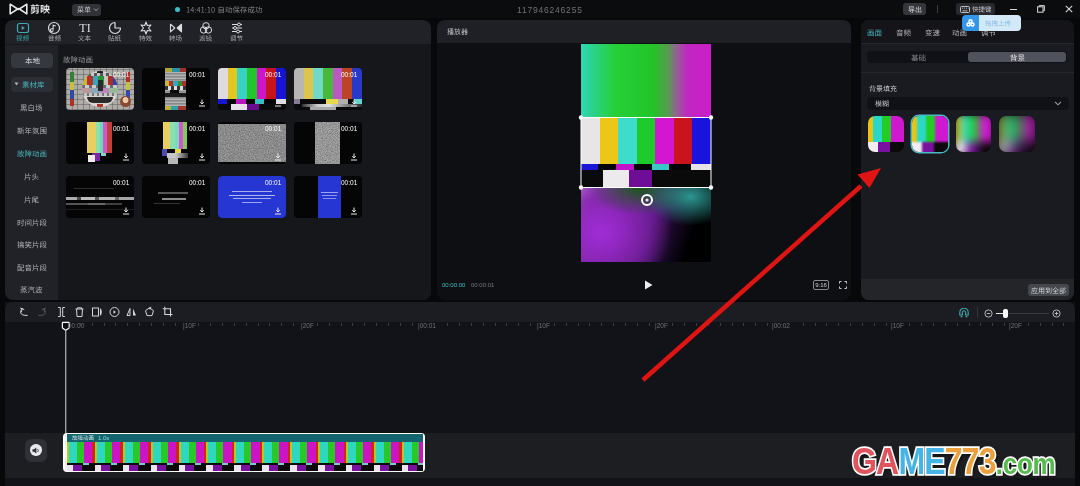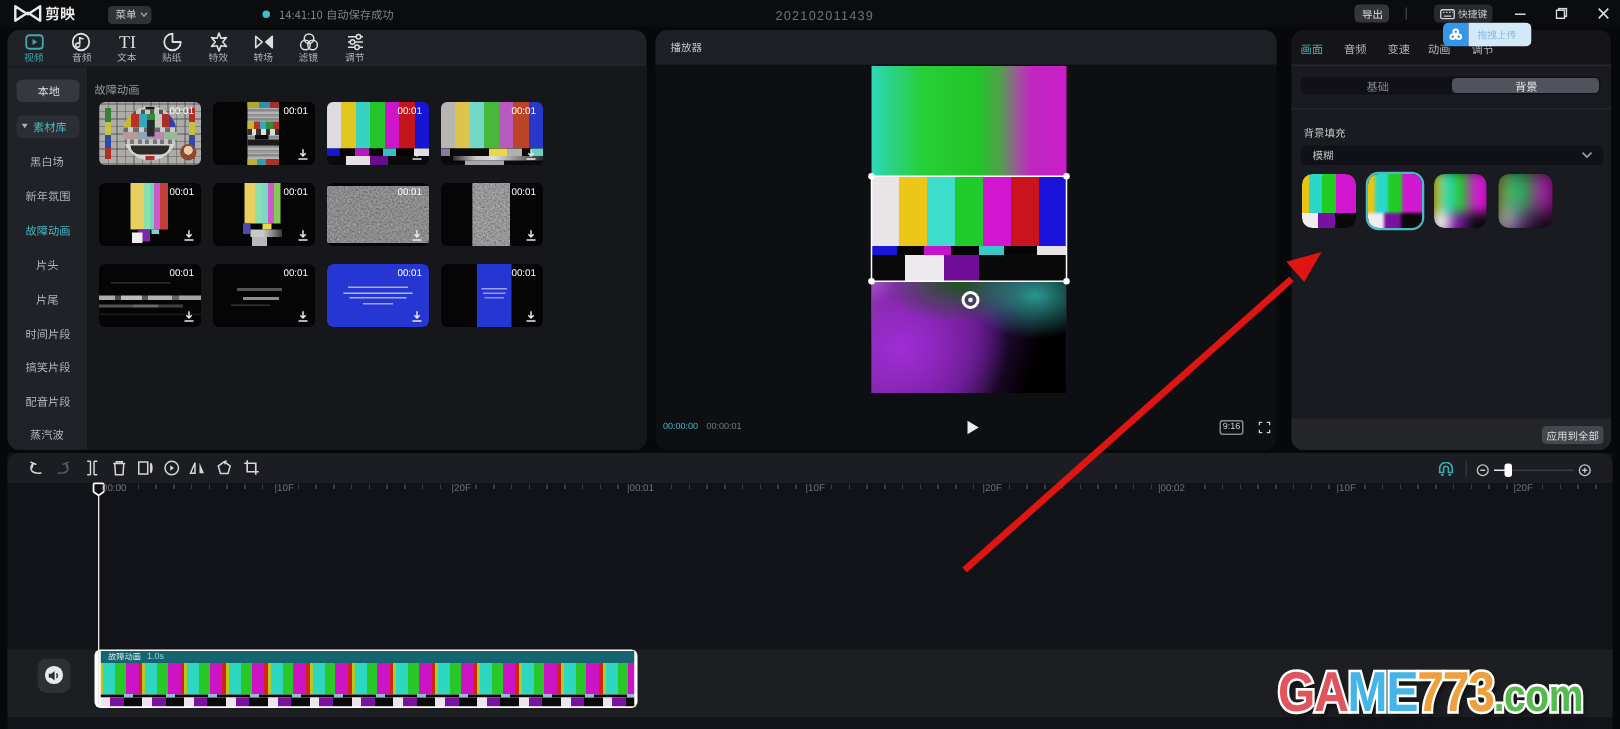--- a/index.html
+++ b/index.html
@@ -24,21 +24,21 @@
   </svg>
 <svg class="abs" style="left:93px;top:8px" width="6" height="4">
     <path d="M1 0.5 L3 2.8 L5 0.5" stroke="#9a9da2" stroke-width="1" fill="none"></path>
   </svg>
 <div class="abs" style="left:174.5px;top:6.5px;width:5px;height:5px;border-radius:50%;background:#3fc0c8"></div>
 <svg class="" width="76.4" height="8.6" style="position:absolute;left:186px;top:5.5px;">
     <g transform="translate(0,6.6) scale(0.007500,-0.007500)">
       <path d="M88 0H490V76H343V733H273C233 710 186 693 121 681V623H252V76H88Z M895 0H981V202H1079V275H981V733H880L575 262V202H895ZM895 275H670L837 525C858 561 878 598 896 633H900C898 596 895 536 895 500Z M1249 390C1285 390 1315 418 1315 460C1315 501 1285 530 1249 530C1212 530 1183 501 1183 460C1183 418 1212 390 1249 390ZM1249 -13C1285 -13 1315 15 1315 56C1315 98 1285 126 1249 126C1212 126 1183 98 1183 56C1183 15 1212 -13 1249 -13Z M1728 0H1814V202H1912V275H1814V733H1713L1408 262V202H1728ZM1728 275H1503L1670 525C1691 561 1711 598 1729 633H1733C1731 596 1728 536 1728 500Z M2031 0H2433V76H2286V733H2216C2176 710 2129 693 2064 681V623H2195V76H2031Z M2637 390C2673 390 2703 418 2703 460C2703 501 2673 530 2637 530C2600 530 2571 501 2571 460C2571 418 2600 390 2637 390ZM2637 -13C2673 -13 2703 15 2703 56C2703 98 2673 126 2637 126C2600 126 2571 98 2571 56C2571 15 2600 -13 2637 -13Z M2864 0H3266V76H3119V733H3049C3009 710 2962 693 2897 681V623H3028V76H2864Z M3609 -13C3748 -13 3837 113 3837 369C3837 623 3748 746 3609 746C3469 746 3381 623 3381 369C3381 113 3469 -13 3609 -13ZM3609 61C3526 61 3469 154 3469 369C3469 583 3526 674 3609 674C3692 674 3749 583 3749 369C3749 154 3692 61 3609 61Z M4425 411H4960V264H4425ZM4425 482V631H4960V482ZM4425 194H4960V46H4425ZM4641 842C4633 802 4617 747 4602 703H4349V-81H4425V-25H4960V-76H5039V703H4678C4695 741 4712 787 4728 830Z M5275 758V691H5662V758ZM5839 823C5839 752 5839 680 5836 609H5693V537H5833C5821 309 5781 100 5644 -25C5664 -36 5690 -61 5703 -79C5850 61 5893 289 5907 537H6056C6045 182 6032 49 6005 19C5995 7 5984 4 5966 4C5945 4 5892 4 5836 10C5849 -12 5857 -43 5859 -64C5912 -68 5967 -68 5998 -65C6030 -62 6050 -53 6070 -27C6105 17 6117 159 6131 571C6131 582 6131 609 6131 609H5910C5912 680 5913 752 5913 823ZM5275 44 5276 45V43C5299 57 5335 68 5613 131L5632 64L5698 86C5679 156 5634 275 5596 365L5534 348C5554 301 5574 246 5592 194L5354 144C5393 234 5431 346 5456 451H5680V520H5240V451H5379C5353 334 5311 216 5297 183C5280 145 5267 118 5251 113C5260 95 5271 59 5275 44Z M6638 726H7010V542H6638ZM6566 793V474H6784V350H6492V281H6740C6672 175 6566 74 6463 23C6480 9 6503 -18 6515 -36C6613 21 6714 121 6784 232V-80H6859V235C6926 125 7022 20 7114 -38C7127 -19 7150 7 7167 22C7070 74 6968 175 6904 281H7140V350H6859V474H7085V793ZM6463 837C6405 686 6309 537 6209 441C6222 424 6244 384 6251 367C6288 404 6324 448 6359 496V-77H6431V607C6470 673 6505 744 6533 815Z M7799 349V266H7521V196H7799V10C7799 -4 7796 -8 7778 -9C7760 -10 7700 -10 7634 -8C7644 -29 7654 -58 7657 -79C7743 -79 7799 -79 7833 -68C7866 -56 7875 -35 7875 9V196H8143V266H7875V324C7948 370 8026 432 8080 492L8032 529L8017 525H7606V456H7947C7904 416 7849 375 7799 349ZM7571 840C7559 797 7545 753 7528 709H7249V637H7497C7432 499 7339 370 7217 284C7229 267 7247 235 7255 216C7298 247 7338 282 7374 320V-78H7450V411C7502 481 7544 557 7580 637H8125V709H7610C7624 746 7637 784 7648 821Z M8730 839C8730 782 8732 725 8735 670H8314V389C8314 259 8305 86 8222 -37C8240 -46 8272 -72 8285 -87C8377 45 8392 247 8392 388V395H8575C8571 223 8566 159 8553 144C8545 135 8536 133 8521 133C8504 133 8461 133 8415 138C8427 119 8435 89 8436 68C8485 65 8531 65 8557 67C8584 70 8601 77 8617 96C8638 123 8643 208 8648 433C8648 443 8649 465 8649 465H8392V597H8740C8752 435 8776 287 8814 172C8748 96 8671 34 8582 -13C8598 -28 8625 -59 8637 -75C8714 -29 8783 26 8844 92C8890 -11 8950 -73 9027 -73C9104 -73 9132 -23 9145 148C9125 155 9097 172 9080 189C9074 56 9062 4 9033 4C8982 4 8937 61 8900 159C8974 255 9033 369 9076 500L9001 519C8969 418 8926 327 8872 247C8846 344 8827 463 8816 597H9137V670H8812C8809 725 8808 781 8808 839ZM8857 790C8921 757 8998 706 9036 670L9083 722C9044 756 8965 805 8902 836Z M9224 182 9242 105C9349 134 9493 175 9629 214L9620 285L9459 242V650H9605V722H9237V650H9385V222C9324 206 9268 192 9224 182ZM9783 824C9783 751 9782 680 9780 611H9612V539H9777C9762 295 9707 93 9493 -22C9512 -36 9537 -62 9547 -81C9776 47 9835 273 9851 539H10051C10037 183 10020 47 9991 16C9980 3 9970 0 9949 0C9927 0 9871 1 9809 6C9823 -14 9831 -46 9833 -68C9890 -71 9948 -72 9980 -69C10014 -66 10036 -58 10058 -30C10096 16 10110 160 10126 574C10126 584 10126 611 10126 611H9855C9857 680 9858 751 9858 824Z" fill="#83868b"></path>
     </g>
   </svg>
-<div class="abs" style="left:517px;top:5px;width:70px;color:#6f7277;font-size:8.5px;letter-spacing:0.8px">202102011439</div>
+<div class="abs" style="left:517px;top:5px;width:70px;color:#6f7277;font-size:8.5px;letter-spacing:0.8px">117946246255</div>
 <div class="abs" style="left:903px;top:3px;width:23px;height:12px;background:#34363b;border-radius:3px"></div>
 <svg class="" width="14.0" height="8.0" style="position:absolute;left:907.5px;top:5.5px;">
     <g transform="translate(0,6.2) scale(0.007000,-0.007000)">
       <path d="M211 182C274 130 345 53 374 1L430 51C399 100 331 170 270 221H648V11C648 -4 642 -9 622 -10C603 -10 531 -11 457 -9C468 -28 480 -56 484 -76C580 -76 641 -76 677 -65C713 -55 725 -35 725 9V221H944V291H725V369H648V291H62V221H256ZM135 770V508C135 414 185 394 350 394C387 394 709 394 749 394C875 394 908 418 921 521C898 524 868 533 848 544C840 470 826 456 744 456C674 456 397 456 344 456C233 456 213 467 213 509V562H826V800H135ZM213 734H752V629H213Z M1104 341V-21H1814V-78H1895V341H1814V54H1539V404H1855V750H1774V477H1539V839H1457V477H1228V749H1150V404H1457V54H1187V341Z" fill="#e6e7e9"></path>
     </g>
   </svg>
 <div class="abs" style="left:937px;top:5px;width:1px;height:8px;background:#3a3c41"></div>
 <div class="abs" style="left:956px;top:3px;width:39px;height:12px;background:#27292e;border-radius:3px"></div>
 <svg class="abs" style="left:959.5px;top:5.5px" width="10" height="7" viewBox="0 0 10 7">
 <rect x="0.5" y="0.5" width="9" height="6" rx="1" fill="none" stroke="#cfd0d3" stroke-width="0.9"></rect>

